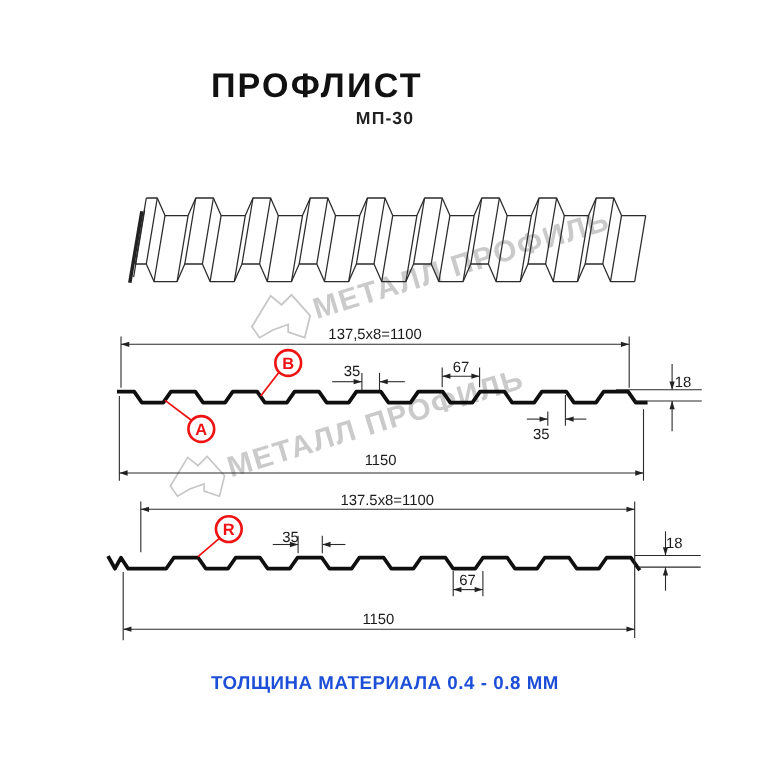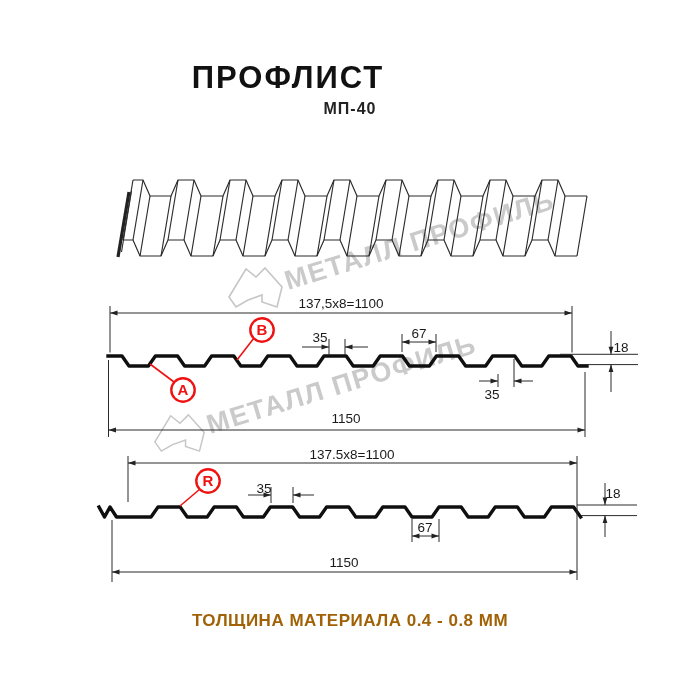--- a/index.html
+++ b/index.html
@@ -3,38 +3,38 @@
 <meta charset="utf-8">
 <style>
   html,body{margin:0;padding:0;background:#fff;}
   #page{position:relative;width:700px;height:700px;background:#ffffff;overflow:hidden;
         font-family:"Liberation Sans",sans-serif;}
   .title{position:absolute;top:60px;left:0;width:576px;text-align:center;
          font-size:31px;font-weight:900;letter-spacing:2px;color:#111;}
   .subtitle{position:absolute;top:100px;left:0;width:700px;text-align:center;
          font-size:16px;font-weight:700;letter-spacing:1px;color:#222;}
   .footer{position:absolute;top:611px;left:0;width:700px;text-align:center;
-         font-size:17px;font-weight:600;letter-spacing:.5px;color:#a16207;}
+         font-size:17px;font-weight:600;letter-spacing:.5px;color:#1d4ed8;}
   svg{position:absolute;top:0;left:0;}
   .dim{font-family:"Liberation Sans",sans-serif;font-size:13.5px;fill:#1a1a1a;text-anchor:middle;}
   .lbl{font-family:"Liberation Sans",sans-serif;font-size:15px;font-weight:bold;fill:#ef1212;text-anchor:middle;}
   .wm{font-family:"Liberation Sans",sans-serif;font-size:27px;font-weight:700;
       fill:#bdbdbd;letter-spacing:1.5px;opacity:.8;}
   .wmlogo{fill:none;stroke:#c6c6c6;stroke-width:1.6px;}
   .prof{fill:none;stroke:#0f0f0f;stroke-width:3.4px;stroke-linejoin:round;stroke-linecap:square;}
   .red{stroke:#ef1212;stroke-width:1.6px;fill:none;}
   .redc{stroke:#ef1212;stroke-width:2.4px;fill:none;}
 </style>
 </head>
 <body>
 
 <div id="page">
 
   <div class="title">ПРОФЛИСТ</div>
-  <div class="subtitle">МП-40</div>
+  <div class="subtitle">МП-30</div>
 
   <svg width="700" height="700" viewBox="0 0 700 700">
 
     <g>
       <path class="wmlogo" transform="translate(227,266)" d="M2,31 L19,3 L29,11 L38,2 L55,21 L50,41 L35,36 L35,29 L21,34 L9,41 Z"></path>
       <text class="wm" x="288" y="290" transform="rotate(-17 288 290)">МЕТАЛЛ ПРОФИЛЬ</text>
     </g>
     <g>
       <path class="wmlogo" transform="translate(153,413) scale(0.93)" d="M2,31 L19,3 L29,11 L38,2 L55,21 L50,41 L35,36 L35,29 L21,34 L9,41 Z"></path>
       <text class="wm" x="210" y="434" transform="rotate(-17 210 434)">МЕТАЛЛ ПРОФИЛЬ</text>

